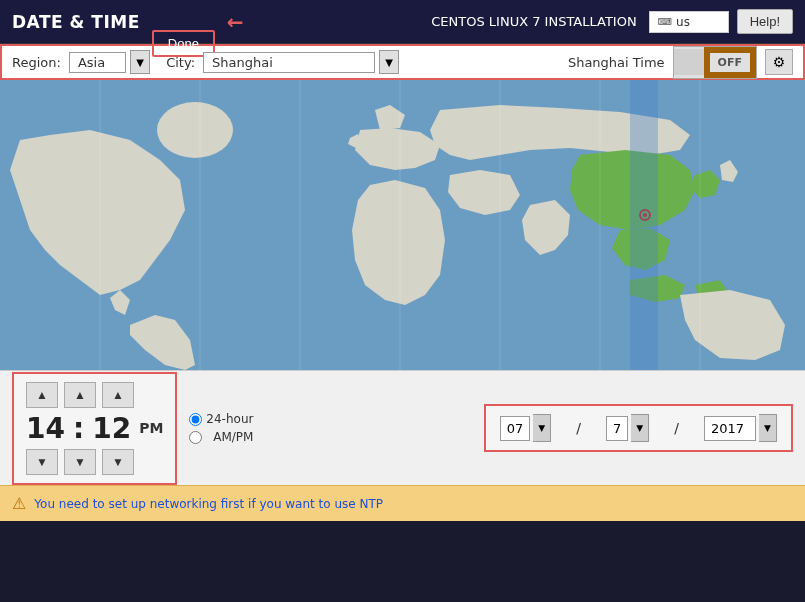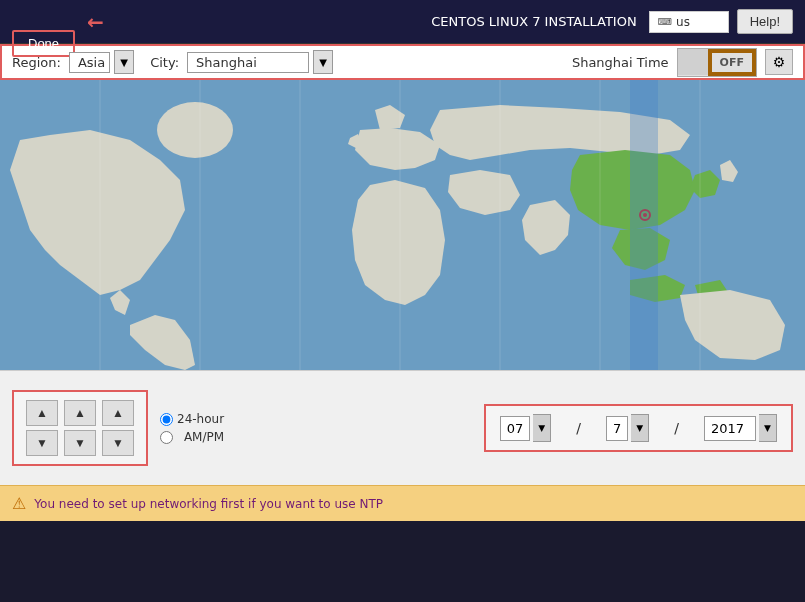--- a/index.html
+++ b/index.html
@@ -94,21 +94,21 @@
       font-size: 13px;
     }
     .select-wrapper {
       display: flex;
       align-items: center;
       gap: 4px;
     }
     .select-box {
       border: 1px solid #999;
       background: white;
-      padding: 2px 4px 2px 8px;
+      padding: 2px 20px 2px 8px;
       font-size: 13px;
       color: #333;
       display: flex;
       align-items: center;
       gap: 4px;
       cursor: pointer;
     }
     .select-arrow {
       width: 20px;
       height: 24px;
@@ -125,21 +125,21 @@
       display: flex;
       align-items: center;
       gap: 8px;
     }
     .network-time-label {
       color: #333;
       font-size: 13px;
     }
     .toggle-off {
       background: #e0e0e0;
-      border: 4px solid #a16207;
+      border: 6px solid #a16207;
       color: #555;
       padding: 3px 8px;
       font-size: 11px;
       font-weight: bold;
       cursor: pointer;
     }
     .gear-button {
       background: #e0e0e0;
       border: 1px solid #aaa;
       width: 28px;
@@ -288,37 +288,38 @@
       padding: 6px 12px;
       height: 36px;
       border-top: 1px solid #e0b050;
     }
     .warning-icon {
       font-size: 16px;
       color: #c0700a;
     }
     .warning-text {
       font-size: 12px;
-      color: #701a75;
+      color: #1d4ed8;
     }
 
     
     .tz-band {
       position: absolute;
       top: 0;
       bottom: 0;
       background: rgba(70, 130, 200, 0.35);
       width: 28px;
     }
   </style>
 </head>
 <body>
 
 <div class="header">
   <div class="header-left">
+    <span class="page-title">DATE &amp; TIME</span>
     <button class="done-button">Done</button>
     <span class="arrow-indicator">←</span>
   </div>
   <div class="header-right">
     <span style="color:white; font-size:13px; margin-right:4px;">CENTOS LINUX 7 INSTALLATION</span>
     <div class="keyboard-input">
       <span class="keyboard-icon">⌨</span>
       <span>us</span>
     </div>
     <button class="help-button">Help!</button>
@@ -328,21 +329,21 @@
 <div class="region-bar">
   <span class="region-label">Region:</span>
   <div class="select-wrapper">
     <div class="select-box">
       <span>Asia</span>
     </div>
     <div class="select-arrow">▼</div>
   </div>
   <span class="region-label" style="margin-left:8px;">City:</span>
   <div class="select-wrapper">
-    <div class="select-box" style="width:122px;">
+    <div class="select-box" style="width:172px;">
       <span>Shanghai</span>
     </div>
     <div class="select-arrow">▼</div>
   </div>
   <div class="network-time-area">
     <span class="network-time-label">Shanghai Time</span>
     <div style="display:flex; align-items:center; border:1px solid #aaa; background:#e0e0e0;">
       <div style="width:30px; height:26px; background:#d0d0d0;"></div>
       <div class="toggle-off">OFF</div>
     </div>
@@ -409,20 +410,26 @@
 <div class="bottom-area">
 
   <div class="time-controls">
 
     <div class="time-arrows-row">
       <button class="arrow-btn">▲</button>
       <button class="arrow-btn">▲</button>
       <button class="arrow-btn">▲</button>
     </div>
 
+    <div class="time-display-row">
+      <span class="time-value">14</span>
+      <span class="time-value">:</span>
+      <span class="time-value">12</span>
+      <span class="time-ampm">PM</span>
+    </div>
 
     <div class="time-arrows-bottom">
       <button class="arrow-btn">▼</button>
       <button class="arrow-btn">▼</button>
       <button class="arrow-btn">▼</button>
     </div>
   </div>
 
   <div class="format-options">
     <label class="radio-label">

